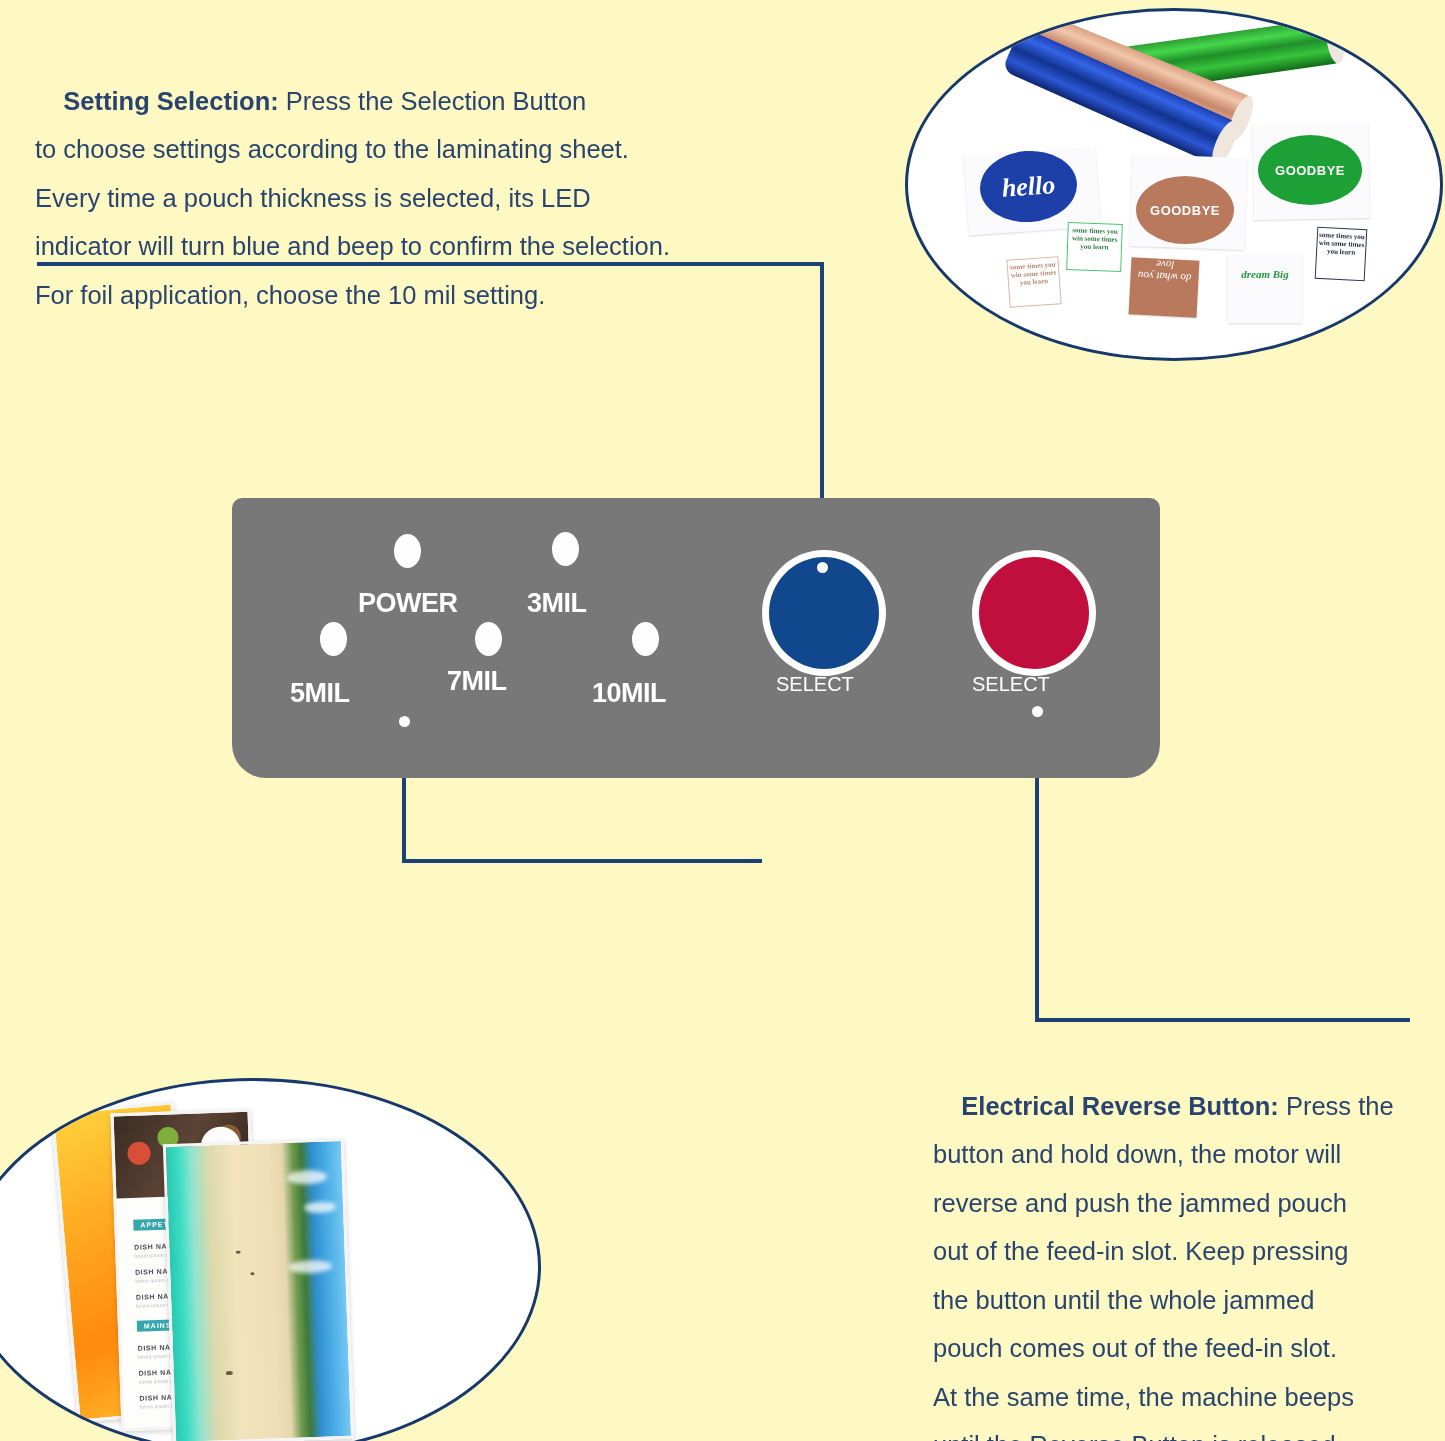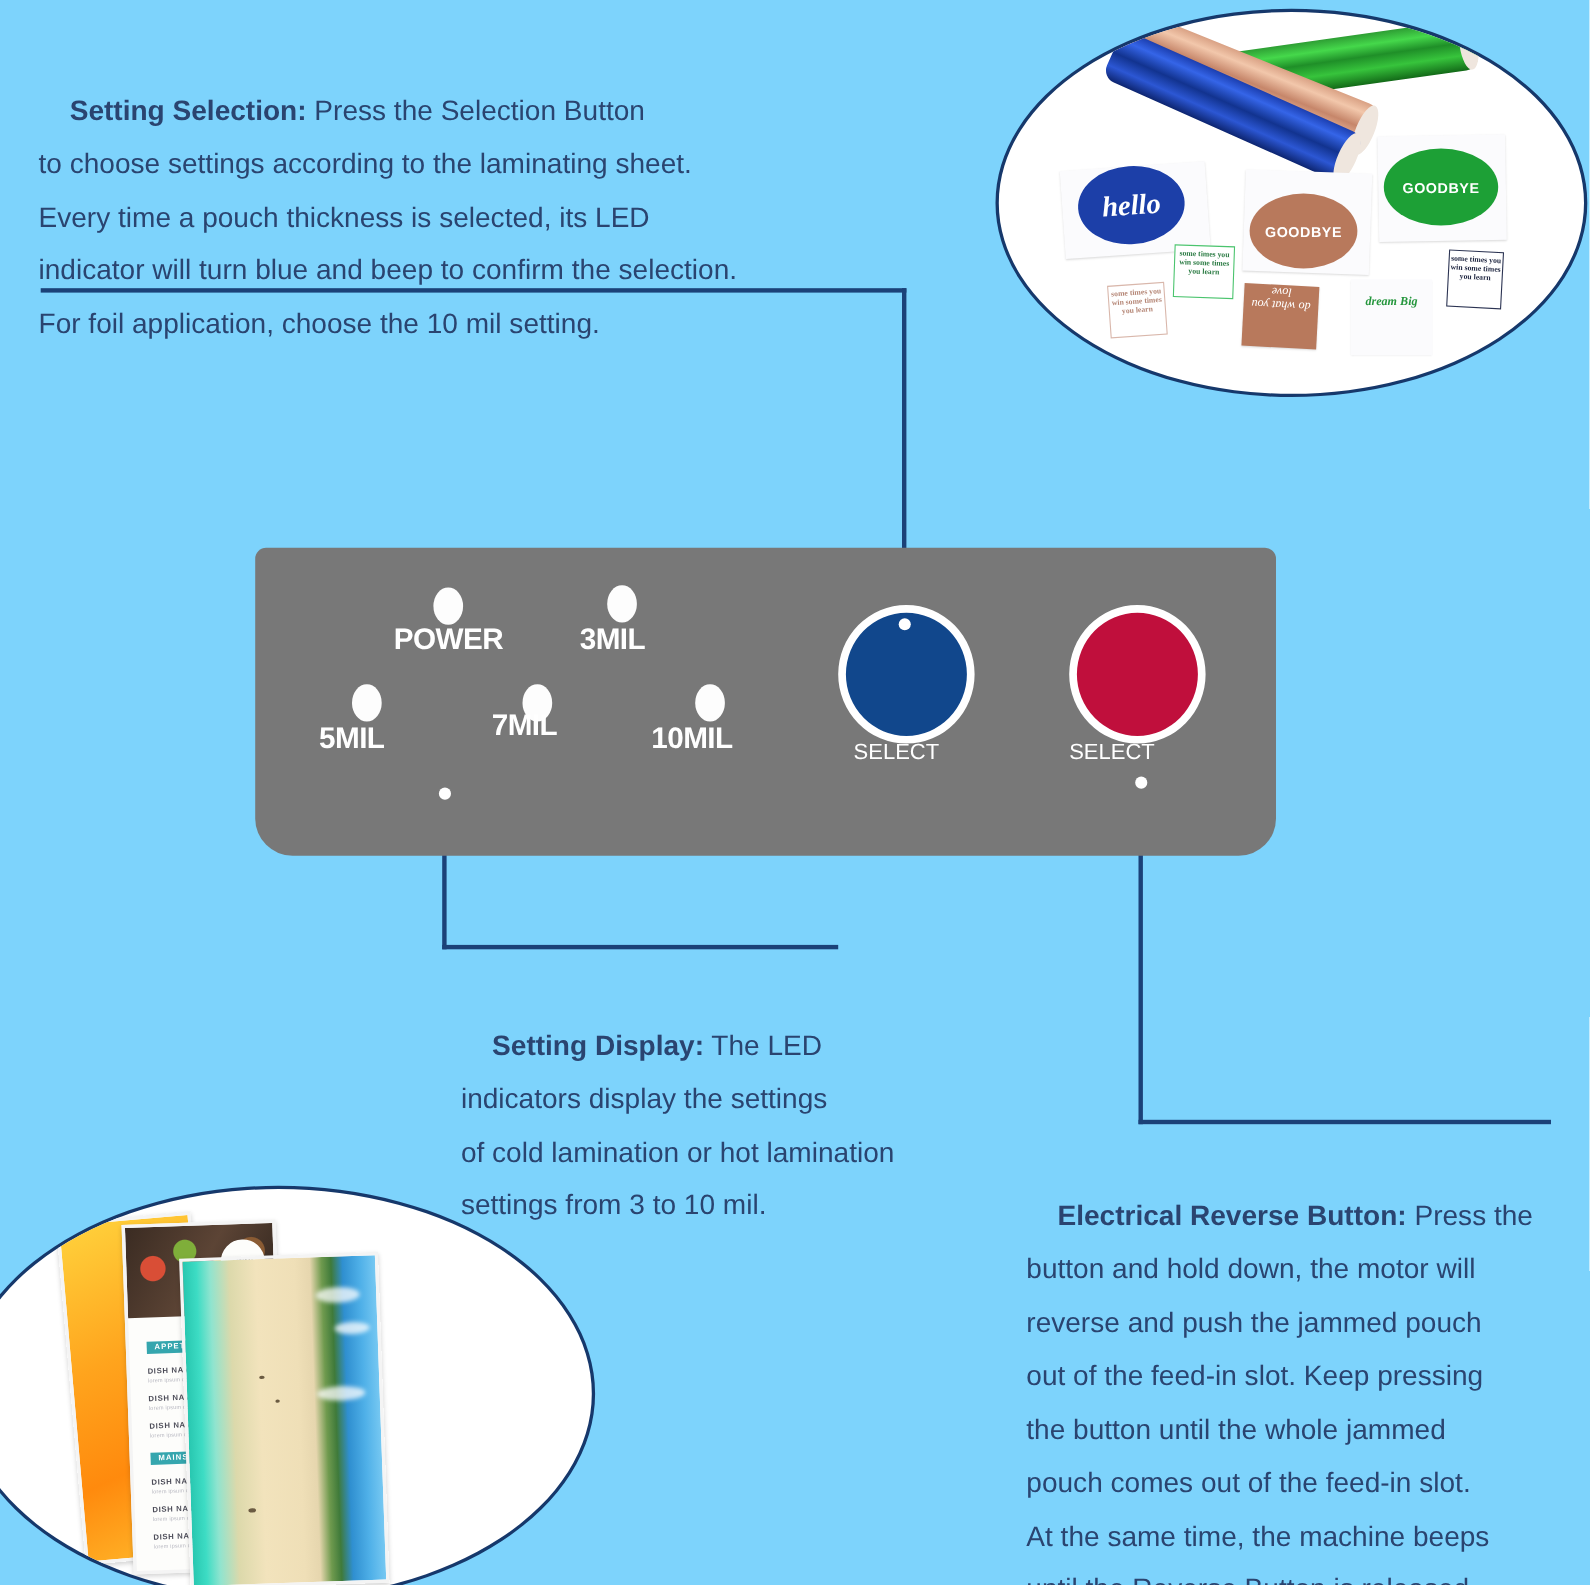--- a/index.html
+++ b/index.html
@@ -7,21 +7,21 @@
     padding: 0;
     background: #ffffff;
   }
   body {
     font-family: "Liberation Sans", sans-serif;
   }
   #page {
     position: relative;
     width: 1445px;
     height: 1441px;
-    background: #7dd3fc;
+    background: #fef9c3;
     overflow: hidden;
   }
 
   
   .callout-text {
     position: absolute;
     color: #2a4470;
     font-size: 25.5px;
     line-height: 48.5px;
     font-family: "Liberation Sans", sans-serif;
@@ -54,20 +54,21 @@
     border-radius: 50%;
   }
   .led-label {
     position: absolute;
     color: #ffffff;
     font-size: 27px;
     font-weight: bold;
     letter-spacing: -0.5px;
     font-family: "Liberation Sans", sans-serif;
     white-space: nowrap;
+    margin-top: 22px;
   }
 
   
   #led-power      { left: 162px; top: 36px; }
   #label-power    { left: 126px; top: 68px; }
   #led-3mil       { left: 320px; top: 34px; }
   #label-3mil     { left: 295px; top: 68px; }
   #led-5mil       { left: 88px;  top: 124px; }
   #label-5mil     { left: 58px;  top: 158px; text-align: center; }
   #led-7mil       { left: 243px; top: 124px; }
@@ -349,26 +350,20 @@
 <div id="page">
 
   <div class="callout-text" id="text-setting-selection">
     <b>Setting Selection:</b><span> Press the Selection Button
 to choose settings according to the laminating sheet.
 Every time a pouch thickness is selected, its LED
 indicator will turn blue and beep to confirm the selection.
 For foil application, choose the 10 mil setting.</span>
   </div>
 
-  <div class="callout-text" id="text-setting-display">
-    <b>Setting Display:</b><span> The LED
-indicators display the settings
-of cold lamination or hot lamination
-settings from 3 to 10 mil.</span>
-  </div>
 
   <div class="callout-text" id="text-reverse-button">
     <b>Electrical Reverse Button:</b><span> Press the
 button and hold down, the motor will
 reverse and push the jammed pouch
 out of the feed-in slot. Keep pressing
 the button until the whole jammed
 pouch comes out of the feed-in slot.
 At the same time, the machine beeps
 until the Reverse Button is released.</span>

